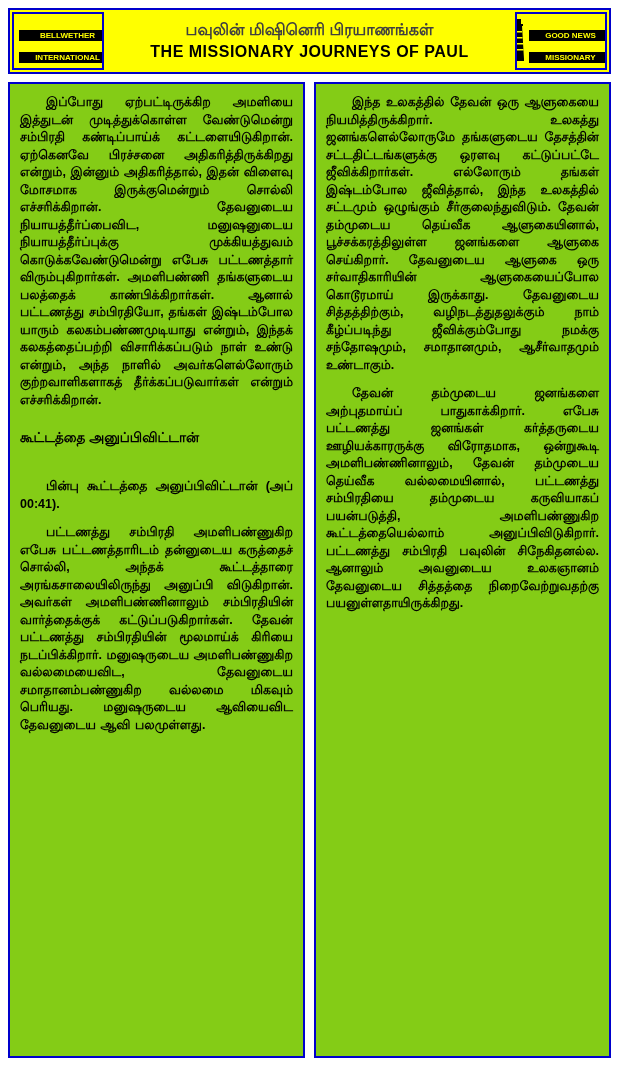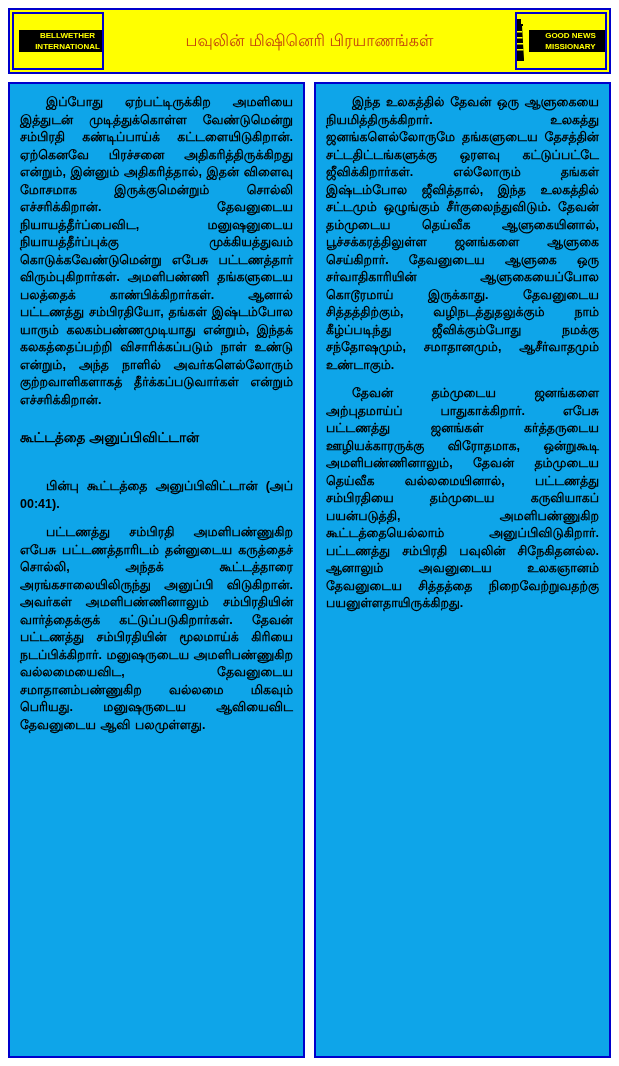--- a/index.html
+++ b/index.html
@@ -64,36 +64,36 @@
     color: #000000;
     line-height: 9px;
     text-align: center;
     letter-spacing: 0px;
   }
   .logo-text .band {
     display: block;
     background: #000000;
     color: #ffff00;
     padding: 1px 16px;
-    margin-top: 0;
+    margin-top: 11px;
     white-space: nowrap;
   }
   .titles {
     flex: 1 1 auto;
     display: flex;
     flex-direction: column;
     align-items: center;
     justify-content: center;
     padding: 2px 4px;
     box-sizing: border-box;
   }
   .title-ta {
     font-size: 16px;
-    font-weight: normal;
-    color: #c2410c;
+    font-weight: bold;
+    color: #404040;
     line-height: 20px;
     text-align: right;
     white-space: nowrap;
   }
   .title-en {
     font-size: 16px;
     font-weight: bold;
     color: #000000;
     line-height: 20px;
     text-align: center;
@@ -109,21 +109,21 @@
     top: 82px;
     width: 603px;
     height: 976px;
     display: flex;
     gap: 9px;
     box-sizing: border-box;
   }
   .column {
     flex: 1 1 0;
     border: 2px solid #0000cc;
-    background: #0ea5e9;
+    background: #84cc16;
     box-sizing: border-box;
     padding: 10px 10px 2px 10px;
     overflow: hidden;
   }
   p.para {
     margin: 0 0 11px 0;
     font-size: 12.5px;
     line-height: 17.5px;
     color: #000000;
     text-align: justify;
@@ -172,20 +172,21 @@
         </span>
         <span class="logo-text">
           <span class="band">BELLWETHER</span>
           <span class="band">INTERNATIONAL</span>
         </span>
       </div>
     </div>
 
     <div class="titles">
       <div class="title-ta">பவுலின் மிஷினெரி பிரயாணங்கள்</div>
+      <div class="title-en">THE MISSIONARY JOURNEYS OF PAUL</div>
     </div>
 
     <div class="logo-box">
       <div class="logo-inner">
         <span class="logo-glyph">
           <svg width="16" height="44" viewBox="0 0 16 44">
             <rect x="5" y="2" width="6" height="5" fill="#000"></rect>
             <rect x="3" y="7" width="10" height="2" fill="#000"></rect>
             <polygon points="4,9 12,9 14,42 2,42" fill="#000"></polygon>
             <rect x="2" y="42" width="12" height="2" fill="#000"></rect>

